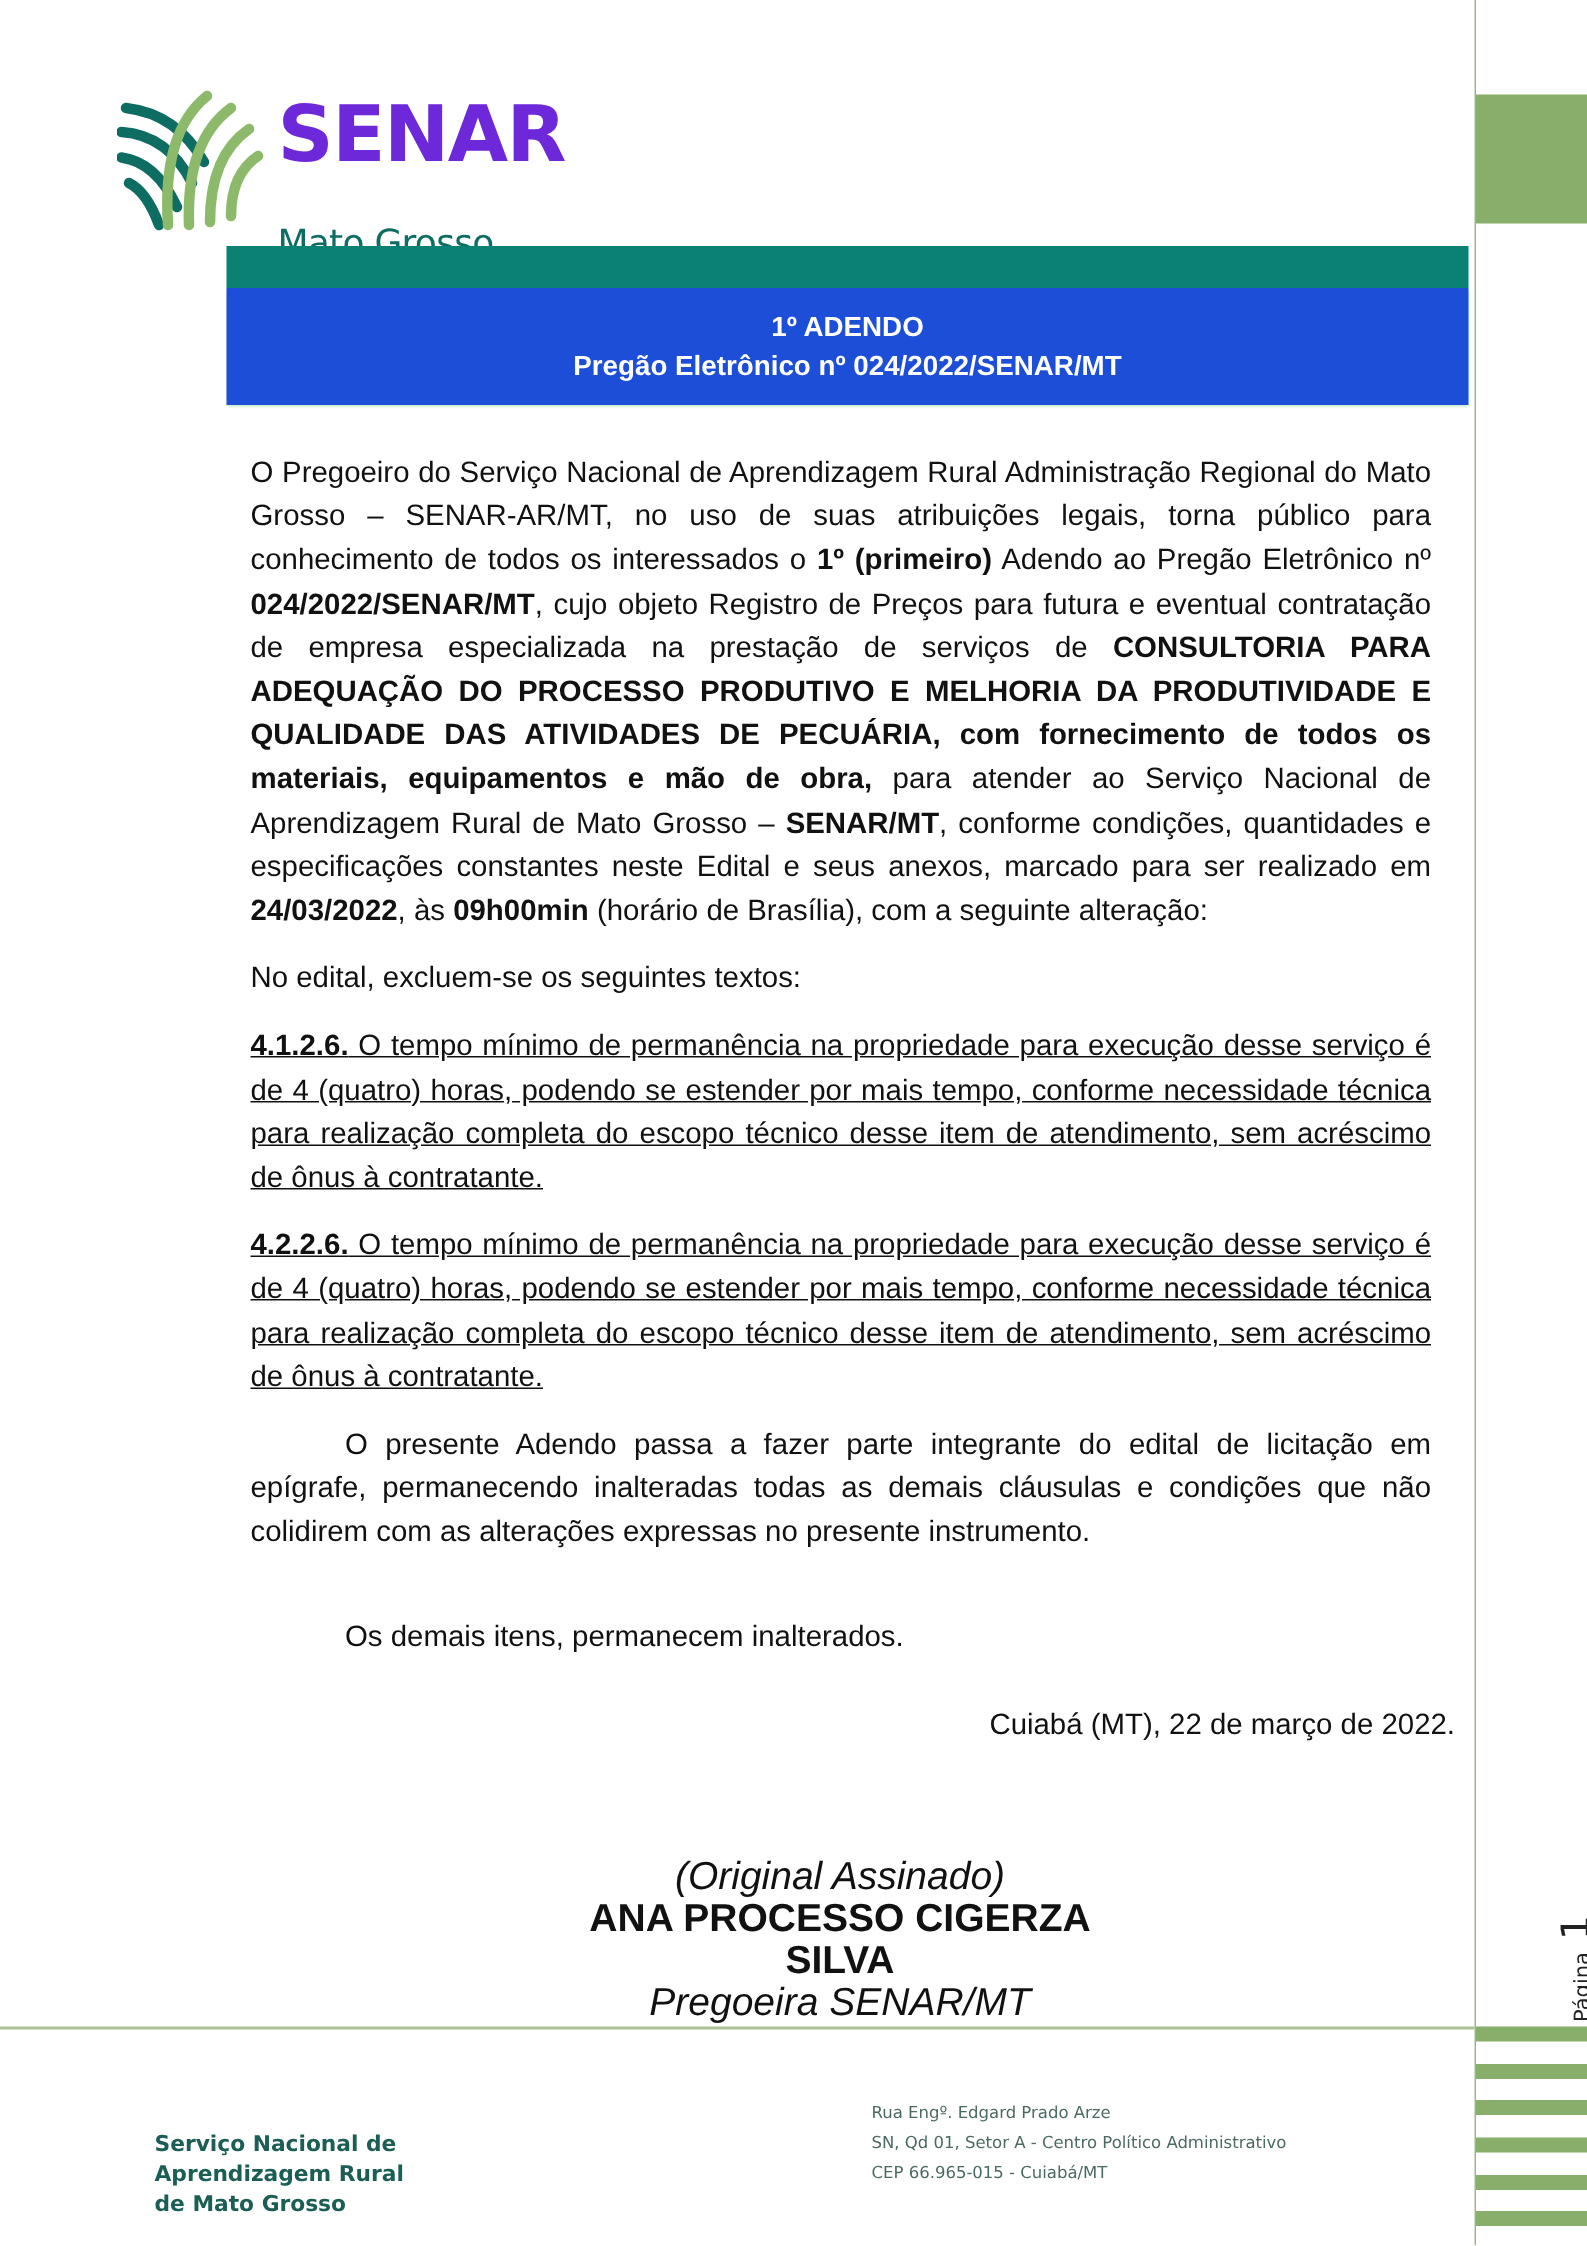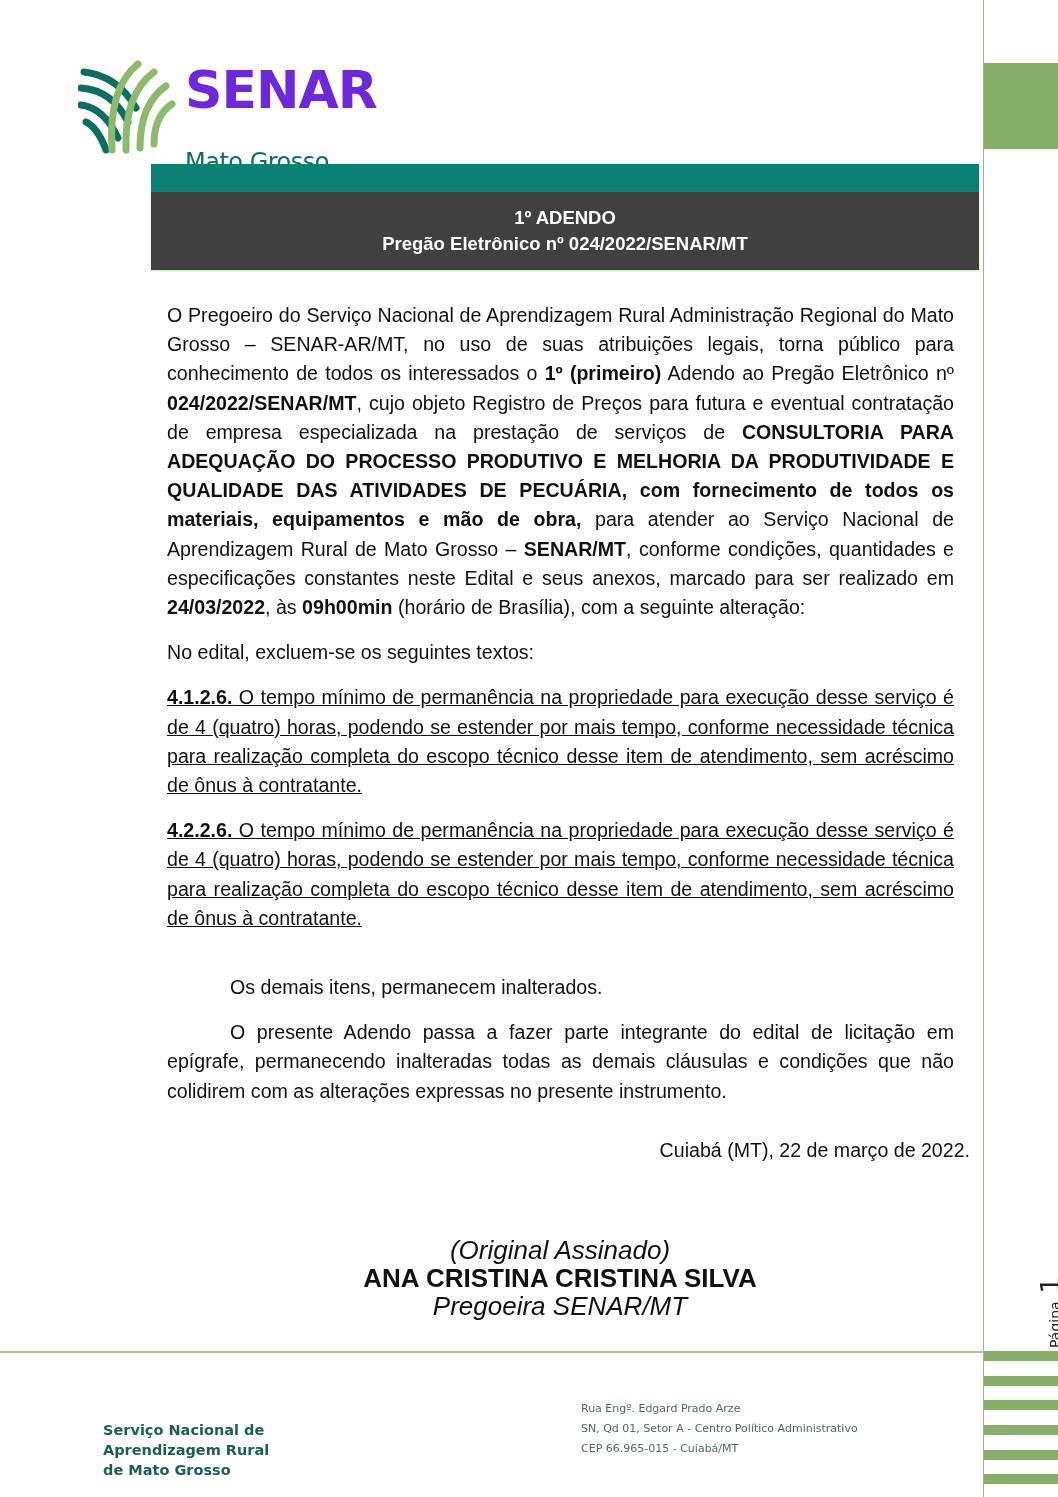--- a/index.html
+++ b/index.html
@@ -19,21 +19,21 @@
   .page-num .num { font-size: 26px; font-family: "DejaVu Sans", sans-serif; margin-left: 8px; }
 
   
   .logo { position: absolute; left: 78px; top: 58px; width: 290px; height: 98px; }
   .logo svg { position: absolute; left: 0; top: 0; }
   .logo .brand { position: absolute; left: 107px; top: 2px; font-size: 52px; font-weight: bold; color: #6d28d9; letter-spacing: -1px; font-family: "DejaVu Sans", sans-serif; }
   .logo .sub { position: absolute; left: 107px; top: 60px; font-size: 24px; color: #0e6d62; font-family: "DejaVu Sans", sans-serif; letter-spacing: -0.5px; margin-top: 30px; }
 
   
   .banner-top { position: absolute; left: 151px; top: 164px; width: 828px; height: 28px; background: #0b8174; }
-  .banner { position: absolute; left: 151px; top: 192px; width: 828px; height: 78px; background: #404040; color: #ffffff; text-align: center; font-weight: bold; font-size: 18.5px; box-shadow: 0 1px 2px #bfe5bf; }
+  .banner { position: absolute; left: 151px; top: 192px; width: 828px; height: 78px; background: #1d4ed8; color: #ffffff; text-align: center; font-weight: bold; font-size: 18.5px; box-shadow: 0 1px 2px #bfe5bf; }
   .banner .l1 { padding-top: 13px; line-height: 26px; }
   .banner .l2 { line-height: 26px; }
 
   .content { position: absolute; left: 151px; top: 285px; width: 819px; font-size: 19.6px; line-height: 29.2px; text-align: justify; }
   .content p { margin: 16px; }
   .p-intro { margin-bottom: 9px !important; }
   .p-no { margin-bottom: 9px !important; }
   .clause { text-decoration: underline; margin-bottom: 8px !important; }
   .indent { text-indent: 63px; }
   .p-demais { margin-top: 40px !important; margin-bottom: 9px !important; }
@@ -93,29 +93,29 @@
 </div>
 
 <div class="content">
   <p class="p-intro"><span>O Pregoeiro do Serviço Nacional de Aprendizagem Rural Administração Regional do Mato Grosso – SENAR-AR/MT, no uso de suas atribuições legais, torna público para conhecimento de todos os interessados o </span><b>1º (primeiro)</b><span> Adendo ao Pregão Eletrônico nº </span><b>024/2022/SENAR/MT</b><span>, cujo objeto Registro de Preços para futura e eventual contratação de empresa especializada na prestação de serviços de </span><b>CONSULTORIA PARA ADEQUAÇÃO DO PROCESSO PRODUTIVO E MELHORIA DA PRODUTIVIDADE E QUALIDADE DAS ATIVIDADES DE PECUÁRIA, com fornecimento de todos os materiais, equipamentos e mão de obra,</b><span> para atender ao Serviço Nacional de Aprendizagem Rural de Mato Grosso – </span><b>SENAR/MT</b><span>, conforme condições, quantidades e especificações constantes neste Edital e seus anexos, marcado para ser realizado em </span><b>24/03/2022</b><span>, às </span><b>09h00min</b><span> (horário de Brasília), com a seguinte alteração:</span></p>
 
   <p class="p-no">No edital, excluem-se os seguintes textos:</p>
 
   <p class="clause"><b>4.1.2.6.</b><span> O tempo mínimo de permanência na propriedade para execução desse serviço é de 4 (quatro) horas, podendo se estender por mais tempo, conforme necessidade técnica para realização completa do escopo técnico desse item de atendimento, sem acréscimo de ônus à contratante.</span></p>
   <p class="clause"><b>4.2.2.6.</b><span> O tempo mínimo de permanência na propriedade para execução desse serviço é de 4 (quatro) horas, podendo se estender por mais tempo, conforme necessidade técnica para realização completa do escopo técnico desse item de atendimento, sem acréscimo de ônus à contratante.</span></p>
 
+  <p class="indent">O presente Adendo passa a fazer parte integrante do edital de licitação em epígrafe, permanecendo inalteradas todas as demais cláusulas e condições que não colidirem com as alterações expressas no presente instrumento.</p>
   <p class="indent p-demais">Os demais itens, permanecem inalterados.</p>
-  <p class="indent">O presente Adendo passa a fazer parte integrante do edital de licitação em epígrafe, permanecendo inalteradas todas as demais cláusulas e condições que não colidirem com as alterações expressas no presente instrumento.</p>
 </div>
 
 <div class="date">Cuiabá (MT), 22 de março de 2022.</div>
 
 <div class="sign">
   <div class="it">(Original Assinado)</div>
-  <div class="bd">ANA CRISTINA CRISTINA SILVA</div>
+  <div class="bd">ANA PROCESSO CIGERZA SILVA</div>
   <div class="it">Pregoeira SENAR/MT</div>
 </div>
 
 <div class="footer-left">
   <div>Serviço Nacional de</div>
   <div>Aprendizagem Rural</div>
   <div>de Mato Grosso</div>
 </div>
 
 <div class="footer-right">

